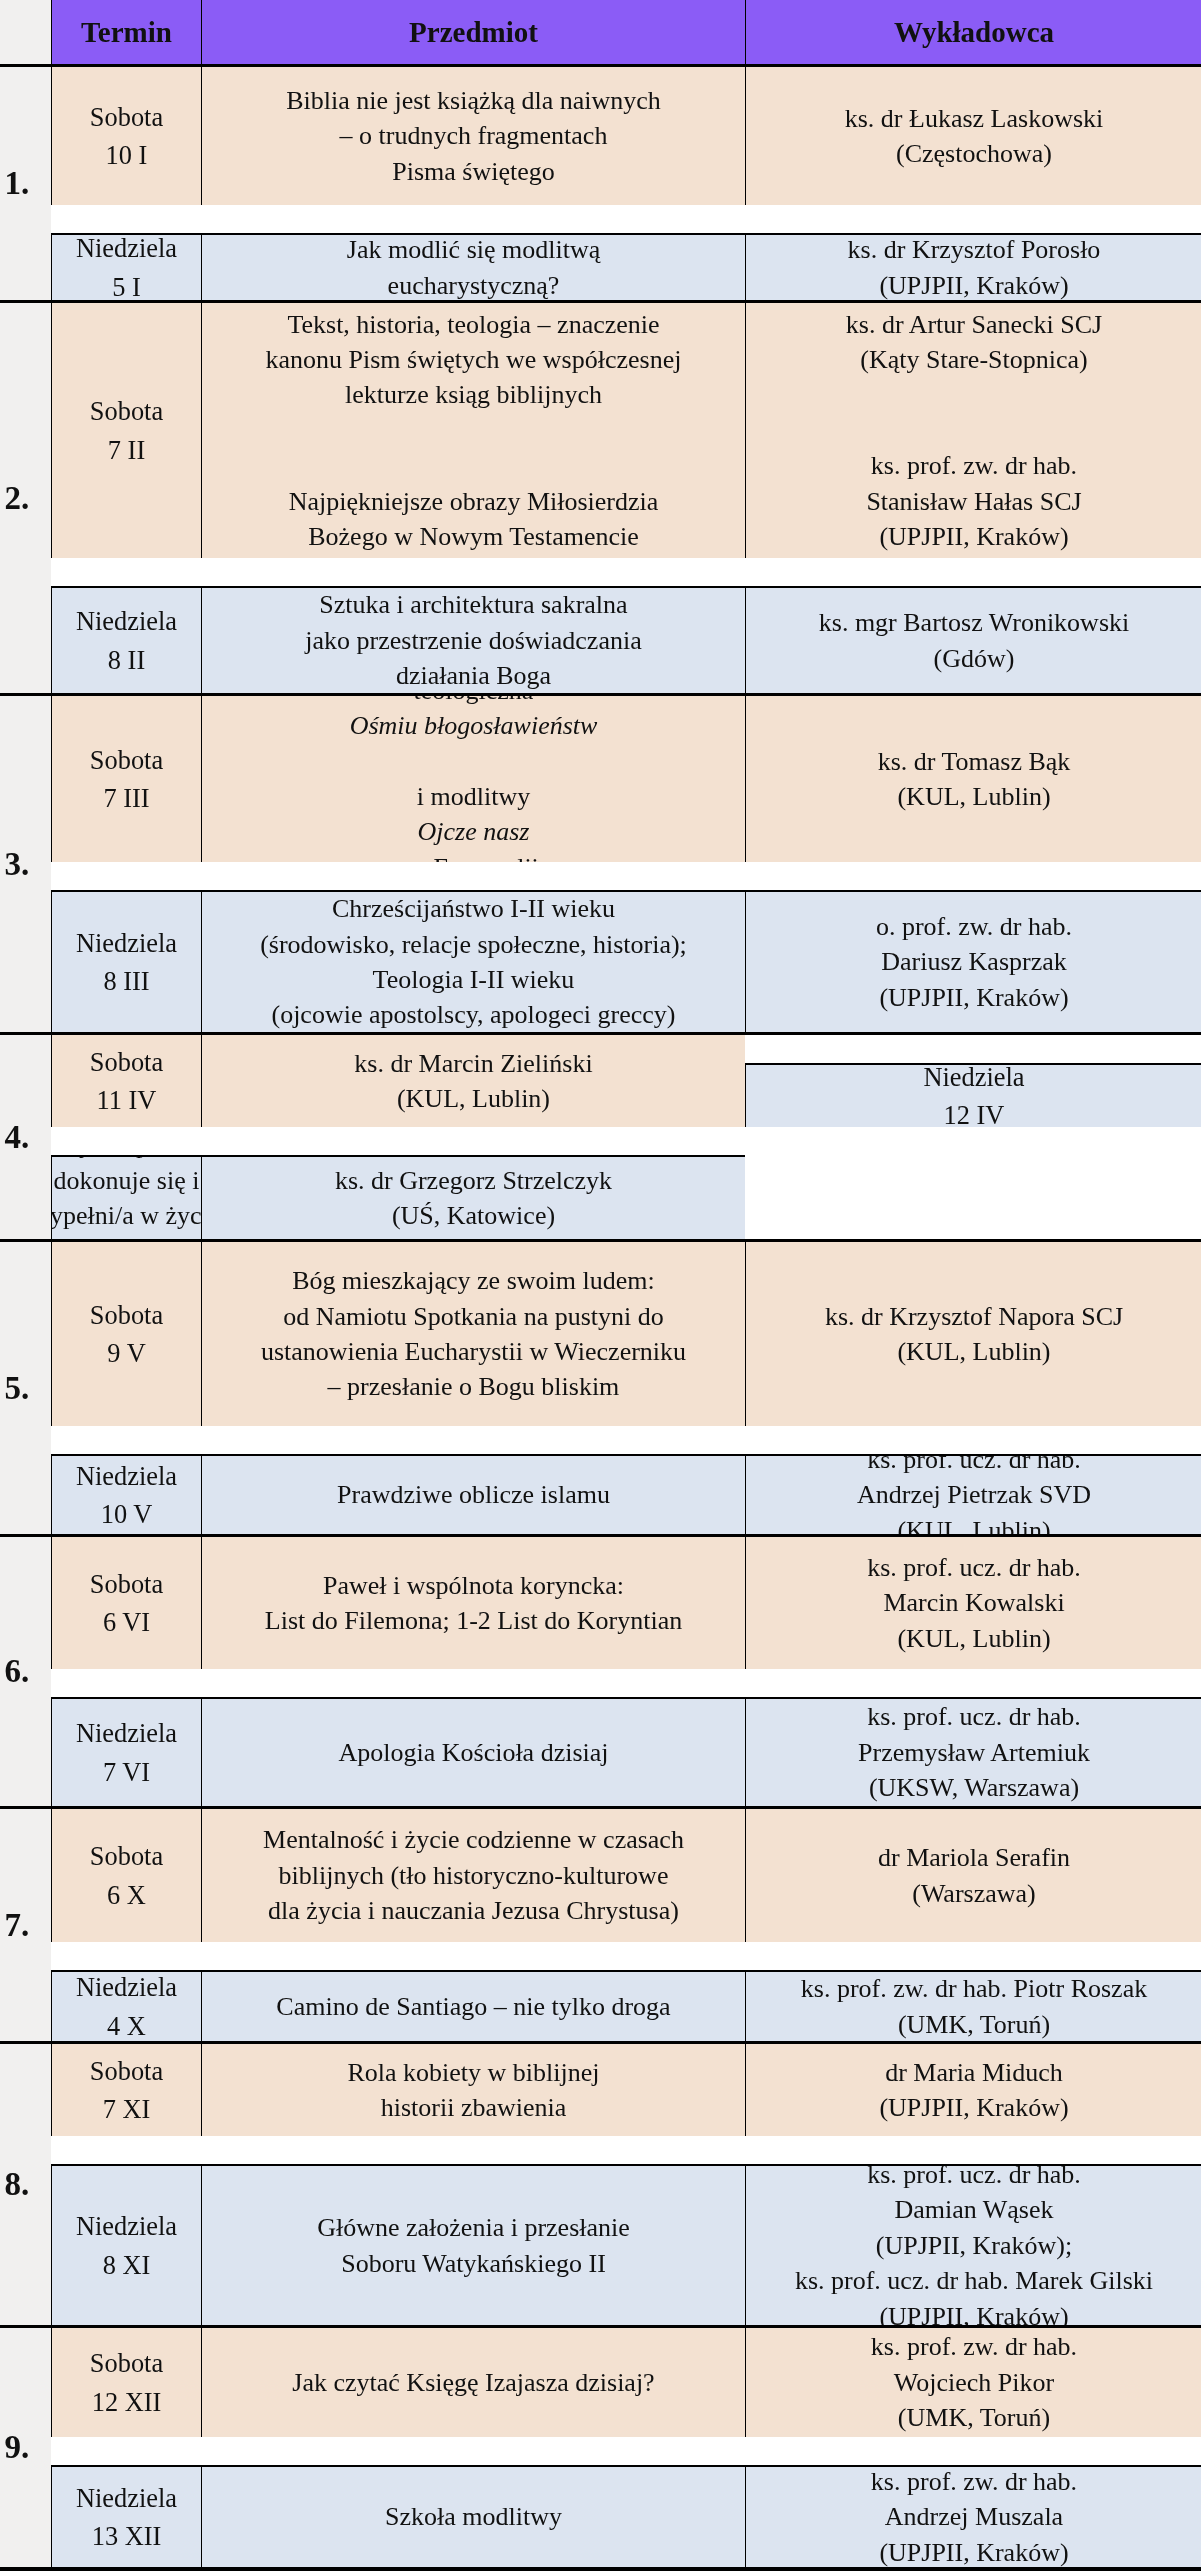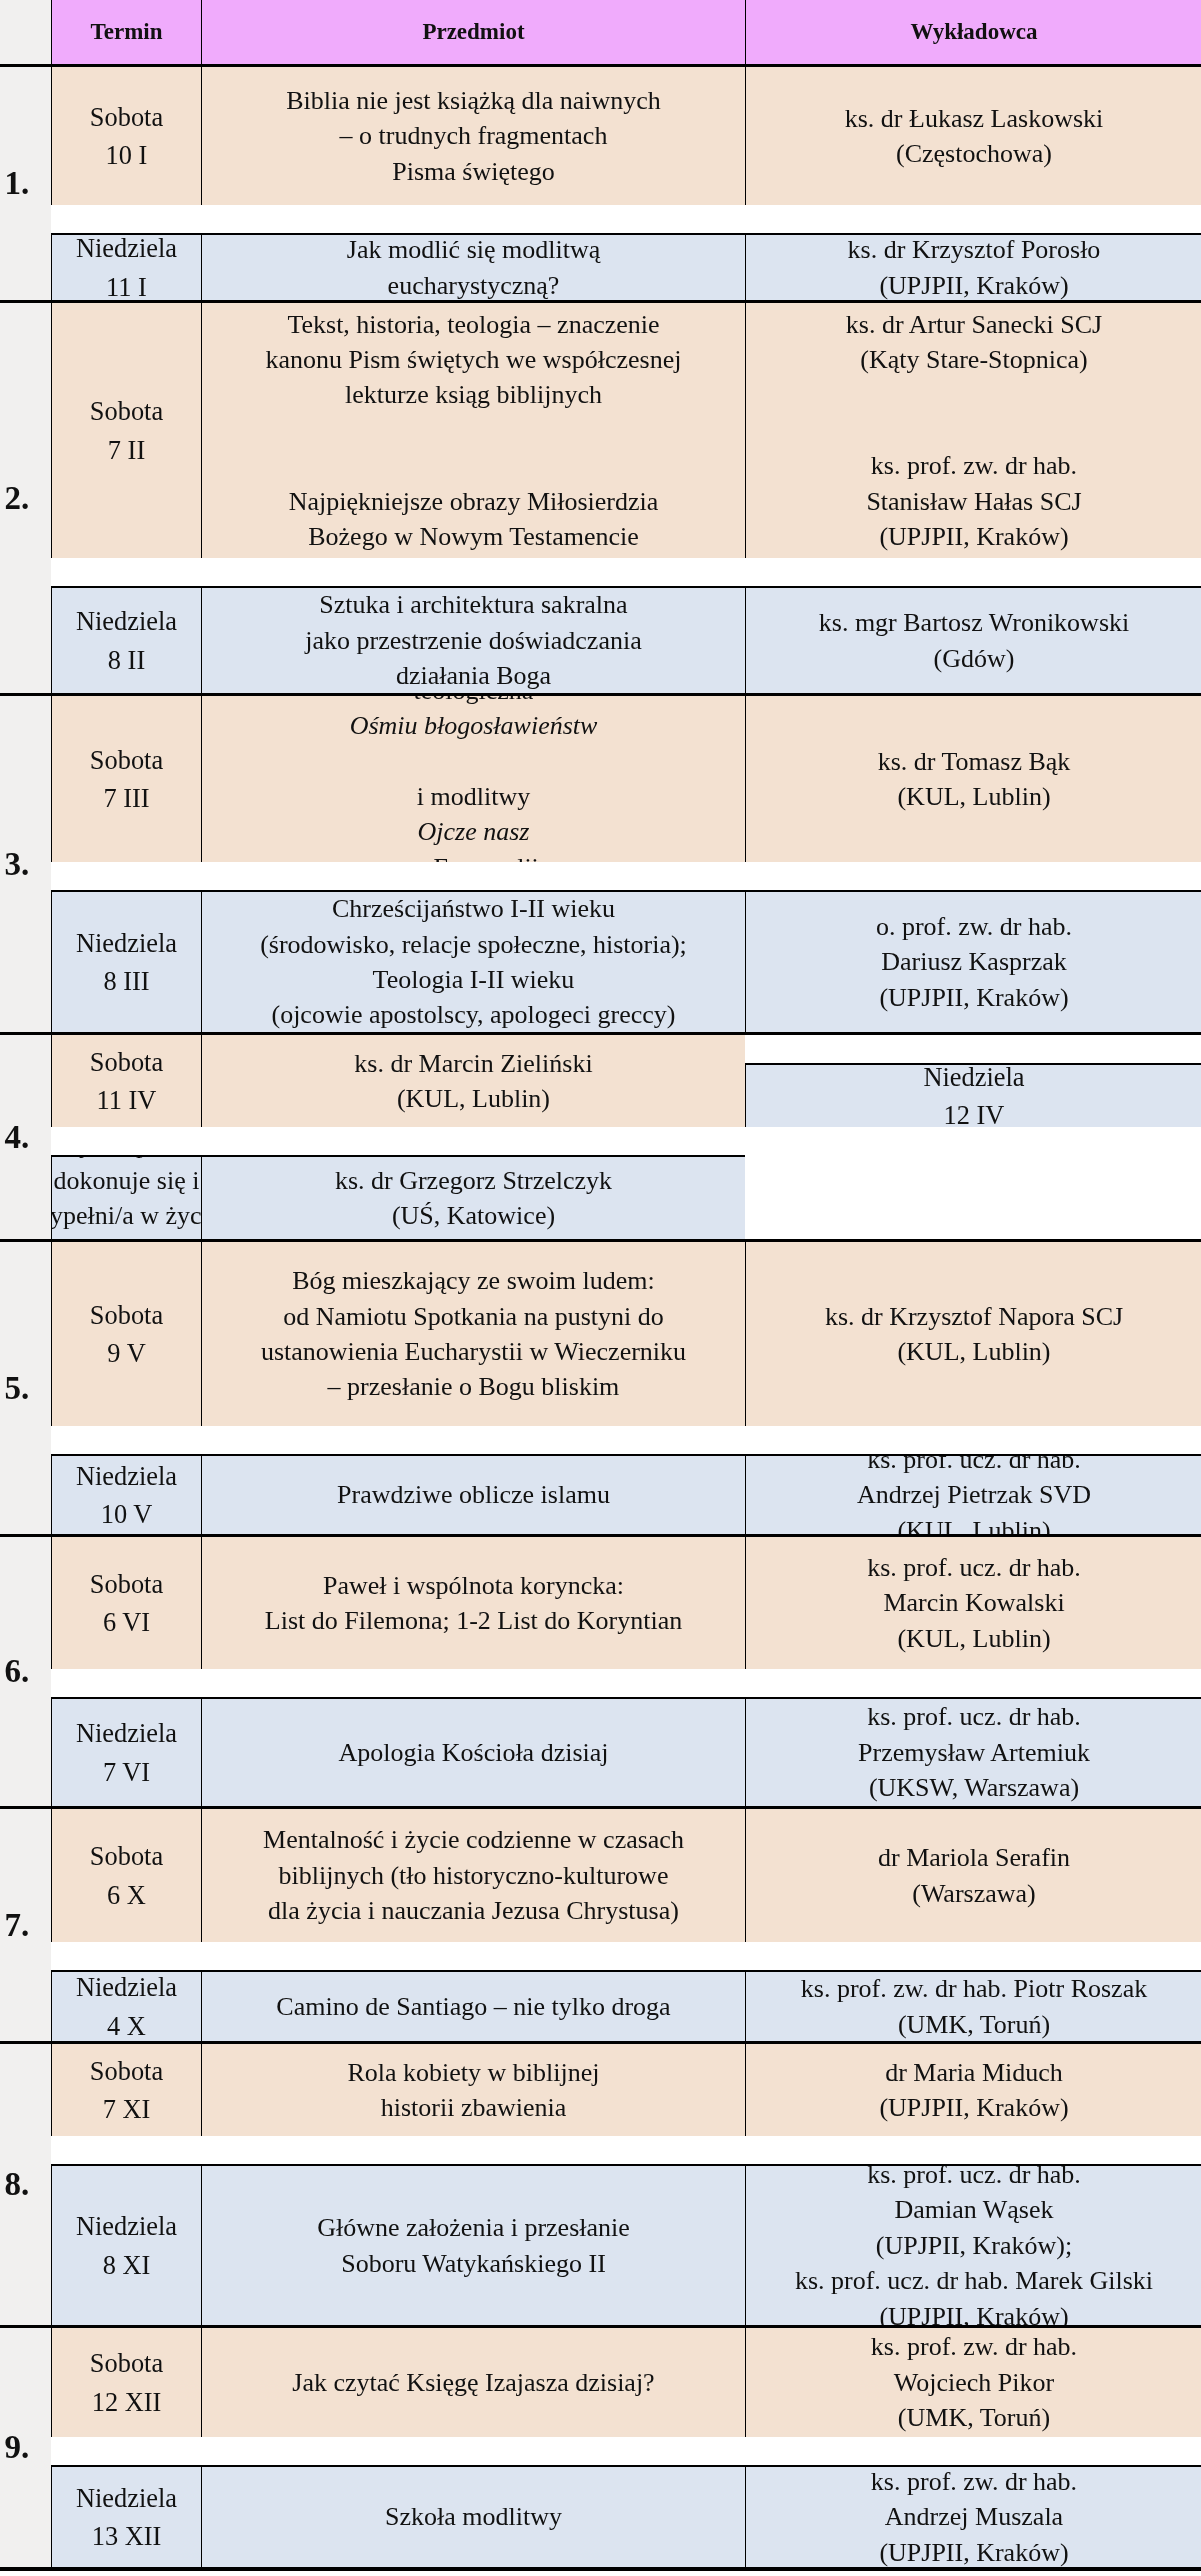--- a/index.html
+++ b/index.html
@@ -34,22 +34,22 @@
     flex-direction: column;
     justify-content: center;
     align-items: center;
     text-align: center;
     overflow: hidden;
     padding: 3.4px 5.7px;
   }
   .vline { border-left: 1.7px solid #000; }
   .header-cell {
     font-weight: bold;
-    font-size: 23px;
-    background: #f0abfc;
+    font-size: 29px;
+    background: #8b5cf6;
   }
   .corner-cell { background: #f1f0ef; }
   .num-cell {
     grid-row: 1 / 3;
     background: #f1f0ef;
     align-items: flex-start;
     padding-left: 4.6px;
     font-weight: bold;
     font-size: 33px;
   }
@@ -82,21 +82,21 @@
     <div class="group" style="grid-template-rows:138px 95px;">
       <div class="cell num-cell">1.</div>
       <div class="cell termin-cell vline sat">
         <div>Sobota</div>
         <div>10 I</div>
       </div>
       <div class="cell text-cell vline sat">Biblia nie jest książką dla naiwnych<br>– o trudnych fragmentach<br>Pisma świętego</div>
       <div class="cell text-cell vline sat">ks. dr Łukasz Laskowski<br>(Częstochowa)</div>
       <div class="cell termin-cell vline sun sun-top">
         <div>Niedziela</div>
-        <div>11 I</div>
+        <div>5 I</div>
       </div>
       <div class="cell text-cell vline sun sun-top">Jak modlić się modlitwą<br>eucharystyczną?</div>
       <div class="cell text-cell vline sun sun-top">ks. dr Krzysztof Porosło<br>(UPJPII, Kraków)</div>
     </div>
 
     <div class="group" style="grid-template-rows:255px 135px;">
       <div class="cell num-cell">2.</div>
       <div class="cell termin-cell vline sat">
         <div>Sobota</div>
         <div>7 II</div>

